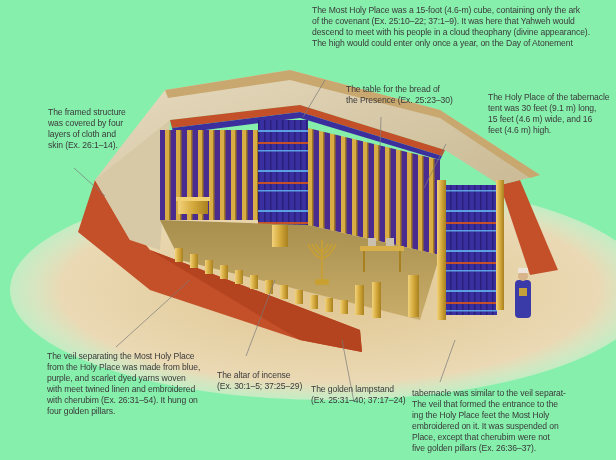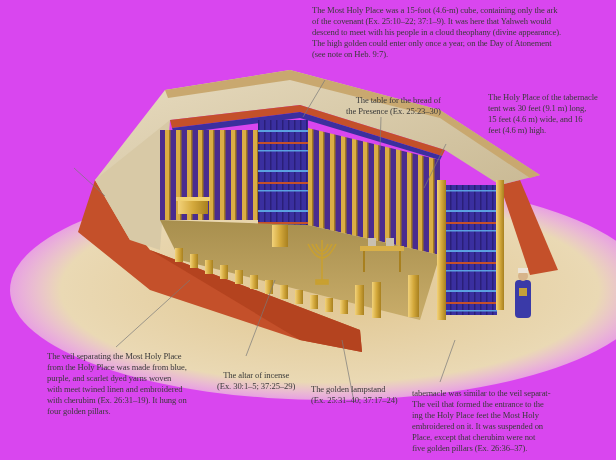--- a/index.html
+++ b/index.html
@@ -1,17 +1,17 @@
 <!DOCTYPE html>
 <html><head>
 <meta charset="utf-8">
 <style>
   html,body{margin:0;padding:0;background:#ffffff;}
-  #stage{position:relative;width:616px;height:460px;overflow:hidden;background:#d946ef;
-    font-family:Liberation Serif, serif;}
+  #stage{position:relative;width:616px;height:460px;overflow:hidden;background:#86efac;
+    font-family:Liberation Sans, sans-serif;}
   .label{position:absolute;font-size:8.6px;line-height:11px;color:#3a3a3a;letter-spacing:-0.1px;}
   .label span{display:block;white-space:nowrap;}
   svg.art{position:absolute;left:0;top:0;}
 </style>
 </head>
 <body>
 
 <div id="stage">
 
   <svg class="art" width="616" height="460" viewBox="0 0 616 460">
@@ -129,47 +129,52 @@
       <line x1="246" y1="356" x2="275" y2="280"></line>
       <line x1="354" y1="402" x2="342" y2="340"></line>
       <line x1="440" y1="382" x2="455" y2="340"></line>
     </g>
   </svg>
 
   <div class="label" style="left:312px;top:5px;">
     <span>The Most Holy Place was a 15-foot (4.6-m) cube, containing only the ark</span>
     <span>of the covenant (Ex. 25:10–22; 37:1–9). It was here that Yahweh would</span>
     <span>descend to meet with his people in a cloud theophany (divine appearance).</span>
-    <span>The high golden could enter only once a year, on the Day of Atonement</span>
-    <span>(see note on Heb. 9:7).</span>
+    <span>The high would could enter only once a year, on the Day of Atonement</span>
   </div>
 
+  <div class="label" style="left:48px;top:107px;">
+    <span>The framed structure</span>
+    <span>was covered by four</span>
+    <span>layers of cloth and</span>
+    <span>skin (Ex. 26:1–14).</span>
+  </div>
 
-  <div class="label" style="left:346px;top:95px;text-align:right;">
+  <div class="label" style="left:346px;top:84px;">
     <span>The table for the bread of</span>
     <span>the Presence (Ex. 25:23–30)</span>
   </div>
 
   <div class="label" style="left:448px;top:92px;margin-left:40px;">
     <span>The Holy Place of the tabernacle</span>
     <span>tent was 30 feet (9.1 m) long,</span>
     <span>15 feet (4.6 m) wide, and 16</span>
     <span>feet (4.6 m) high.</span>
   </div>
 
   <div class="label" style="left:47px;top:351px;">
     <span>The veil separating the Most Holy Place</span>
     <span>from the Holy Place was made from blue,</span>
     <span>purple, and scarlet dyed yarns woven</span>
     <span>with meet twined linen and embroidered</span>
-    <span>with cherubim (Ex. 26:31–19). It hung on</span>
+    <span>with cherubim (Ex. 26:31–54). It hung on</span>
     <span>four golden pillars.</span>
   </div>
 
-  <div class="label" style="left:217px;top:370px;text-align:center;">
+  <div class="label" style="left:217px;top:370px;">
     <span>The altar of incense</span>
     <span>(Ex. 30:1–5; 37:25–29)</span>
   </div>
 
   <div class="label" style="left:311px;top:384px;">
     <span>The golden lampstand</span>
     <span>(Ex. 25:31–40; 37:17–24)</span>
   </div>
 
   <div class="label" style="left:412px;top:388px;">

